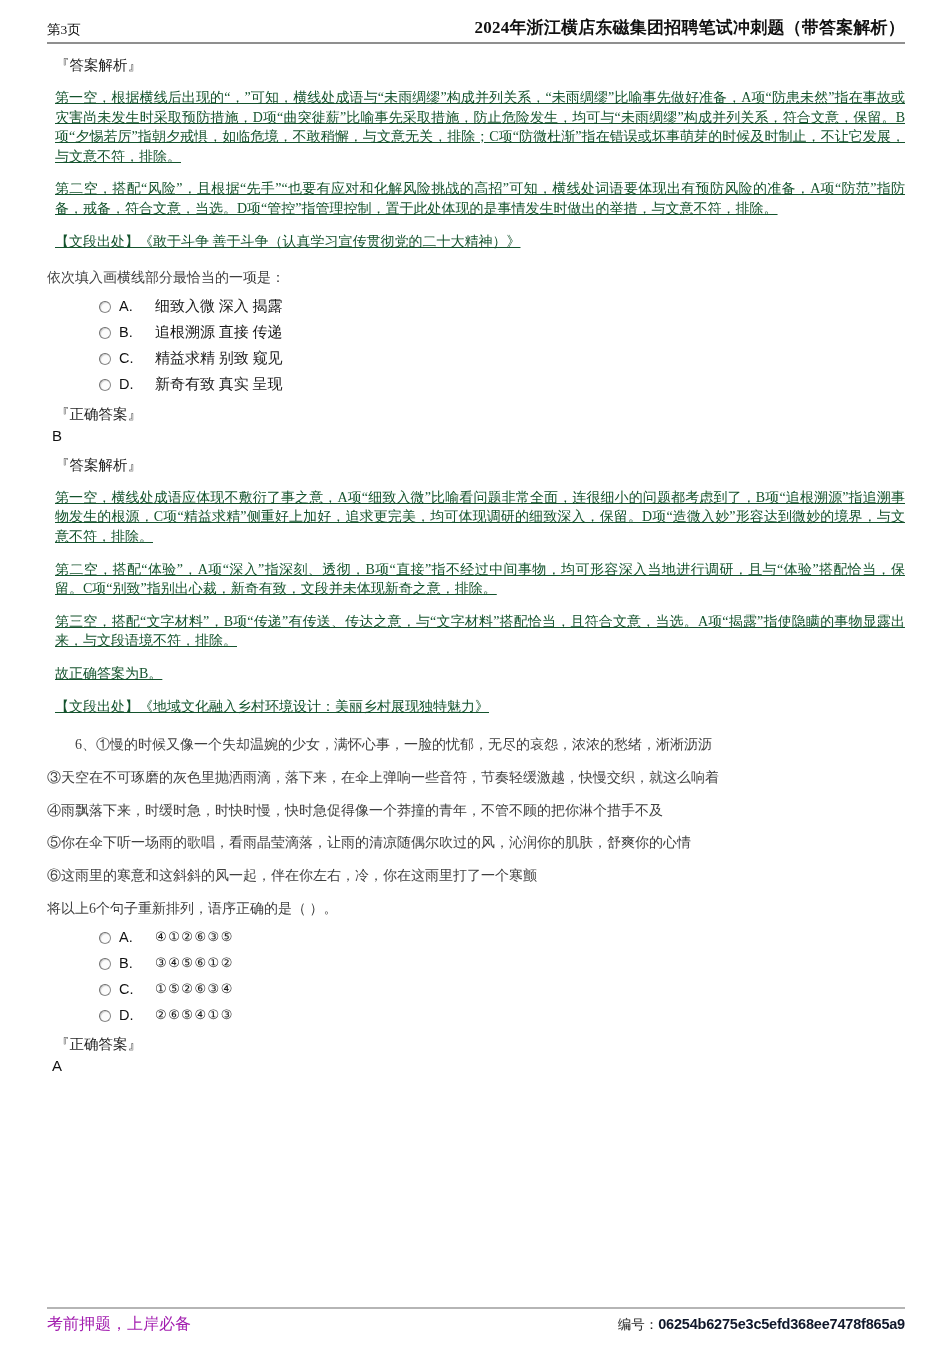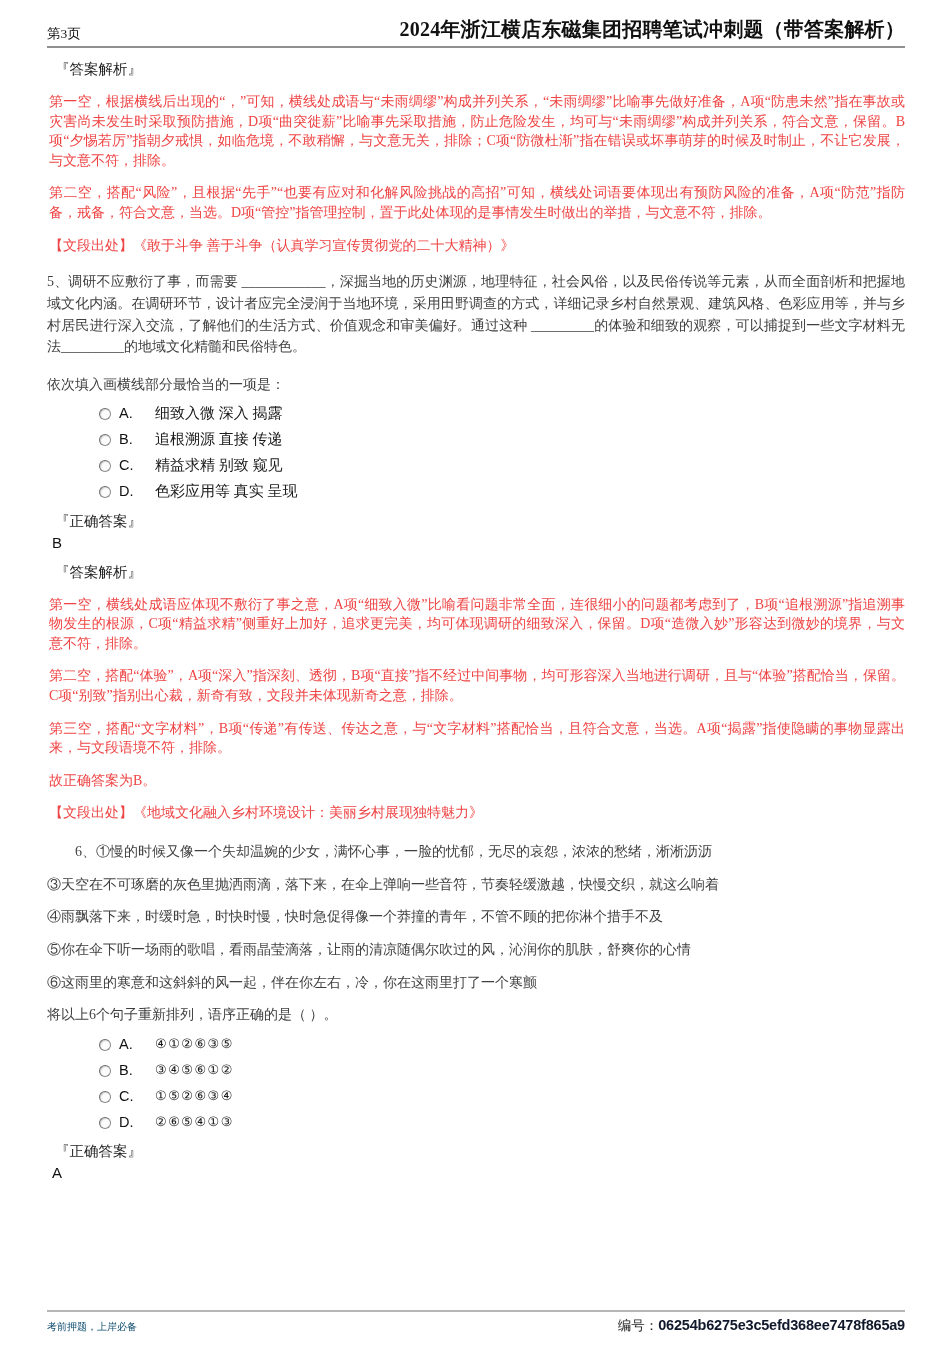--- a/index.html
+++ b/index.html
@@ -19,21 +19,21 @@
   .header {
     display: flex;
     justify-content: space-between;
     align-items: flex-end;
     margin: 16px 45px 0 47px;
     padding-bottom: 3px;
     border-bottom: 2px solid #8f8f8f;
     font-family: Liberation Serif, serif;
   }
   .page-number { font-size: 13.5px; color: #111; }
-  .doc-title   { font-size: 20px; color: #111; font-weight: 600; letter-spacing: 0.2px; }
+  .doc-title   { font-size: 17px; color: #111; font-weight: 600; letter-spacing: 0.2px; }
 
   
   .content { margin: 0 45px 0 47px; }
 
   .section-label {
     font-size: 14.5px;
     color: #1f1f1f;
     padding-left: 8px;
     margin-top: 12px;
   }
@@ -41,23 +41,24 @@
     font-family: "Liberation Sans", "DejaVu Sans", sans-serif;
     font-size: 15px;
     color: #111;
     padding-left: 5px;
     margin-top: 3px;
   }
 
   p.analysis {
     font-size: 14px;
     line-height: 1.4;
-    color: #ef4444;
+    color: #14532d;
     text-align: justify;
-    margin: 9px 0 0 2px;
+    margin: 9px 0 0 8px;
+    text-decoration: underline;
   }
   p.spaced { margin-top: 13px; }
 
   p.stem {
     font-size: 14px;
     line-height: 1.55;
     color: #3f3f3f;
     text-align: justify;
     margin: 16px 0 0 0;
   }
@@ -104,21 +105,21 @@
     position: absolute;
     left: 47px;
     right: 45px;
     bottom: 10px;
     border-top: 2px solid #b5b5b5;
     padding-top: 5px;
     display: flex;
     justify-content: space-between;
     align-items: baseline;
   }
-  .footer-left { font-size: 10px; color: #0c4a6e; }
+  .footer-left { font-size: 16px; color: #a21caf; }
   .footer-right { font-size: 13.5px; color: #1a1a1a; }
   .code-value {
     font-family: "Liberation Sans", "DejaVu Sans", sans-serif;
     font-size: 14.5px;
     font-weight: 600;
     letter-spacing: -0.2px;
     color: #0f172a;
   }
 </style>
 </head>
@@ -131,21 +132,20 @@
     <span class="doc-title">2024年浙江横店东磁集团招聘笔试冲刺题（带答案解析）</span>
   </div>
 
   <div class="content">
 
     <div class="section-label">『答案解析』</div>
     <p class="analysis spaced">第一空，根据横线后出现的“，”可知，横线处成语与“未雨绸缪”构成并列关系，“未雨绸缪”比喻事先做好准备，A项“防患未然”指在事故或灾害尚未发生时采取预防措施，D项“曲突徙薪”比喻事先采取措施，防止危险发生，均可与“未雨绸缪”构成并列关系，符合文意，保留。B项“夕惕若厉”指朝夕戒惧，如临危境，不敢稍懈，与文意无关，排除；C项“防微杜渐”指在错误或坏事萌芽的时候及时制止，不让它发展，与文意不符，排除。</p>
     <p class="analysis spaced">第二空，搭配“风险”，且根据“先手”“也要有应对和化解风险挑战的高招”可知，横线处词语要体现出有预防风险的准备，A项“防范”指防备，戒备，符合文意，当选。D项“管控”指管理控制，置于此处体现的是事情发生时做出的举措，与文意不符，排除。</p>
     <p class="analysis spaced">【文段出处】《敢于斗争 善于斗争（认真学习宣传贯彻党的二十大精神）》</p>
 
-    <p class="stem">5、调研不应敷衍了事，而需要 ____________，深掘当地的历史渊源，地理特征，社会风俗，以及民俗传说等元素，从而全面剖析和把握地域文化内涵。在调研环节，设计者应完全浸润于当地环境，采用田野调查的方式，详细记录乡村自然景观、建筑风格、色彩应用等，并与乡村居民进行深入交流，了解他们的生活方式、价值观念和审美偏好。通过这种 _________的体验和细致的观察，可以捕捉到一些文字材料无法_________的地域文化精髓和民俗特色。</p>
     <p class="stem">依次填入画横线部分最恰当的一项是：</p>
 
     <div class="options">
       <div class="option">
         <span class="radio"></span>
         <span class="opt-letter">A.</span>
         <span class="opt-text">细致入微 深入 揭露</span>
       </div>
       <div class="option">
         <span class="radio"></span>
@@ -153,21 +153,21 @@
         <span class="opt-text">追根溯源 直接 传递</span>
       </div>
       <div class="option">
         <span class="radio"></span>
         <span class="opt-letter">C.</span>
         <span class="opt-text">精益求精 别致 窥见</span>
       </div>
       <div class="option">
         <span class="radio"></span>
         <span class="opt-letter">D.</span>
-        <span class="opt-text">色彩应用等 真实 呈现</span>
+        <span class="opt-text">新奇有致 真实 呈现</span>
       </div>
     </div>
 
     <div class="section-label">『正确答案』</div>
     <div class="answer-letter">B</div>
 
     <div class="section-label">『答案解析』</div>
     <p class="analysis spaced">第一空，横线处成语应体现不敷衍了事之意，A项“细致入微”比喻看问题非常全面，连很细小的问题都考虑到了，B项“追根溯源”指追溯事物发生的根源，C项“精益求精”侧重好上加好，追求更完美，均可体现调研的细致深入，保留。D项“造微入妙”形容达到微妙的境界，与文意不符，排除。</p>
     <p class="analysis spaced">第二空，搭配“体验”，A项“深入”指深刻、透彻，B项“直接”指不经过中间事物，均可形容深入当地进行调研，且与“体验”搭配恰当，保留。C项“别致”指别出心裁，新奇有致，文段并未体现新奇之意，排除。</p>
     <p class="analysis spaced">第三空，搭配“文字材料”，B项“传递”有传送、传达之意，与“文字材料”搭配恰当，且符合文意，当选。A项“揭露”指使隐瞒的事物显露出来，与文段语境不符，排除。</p>

